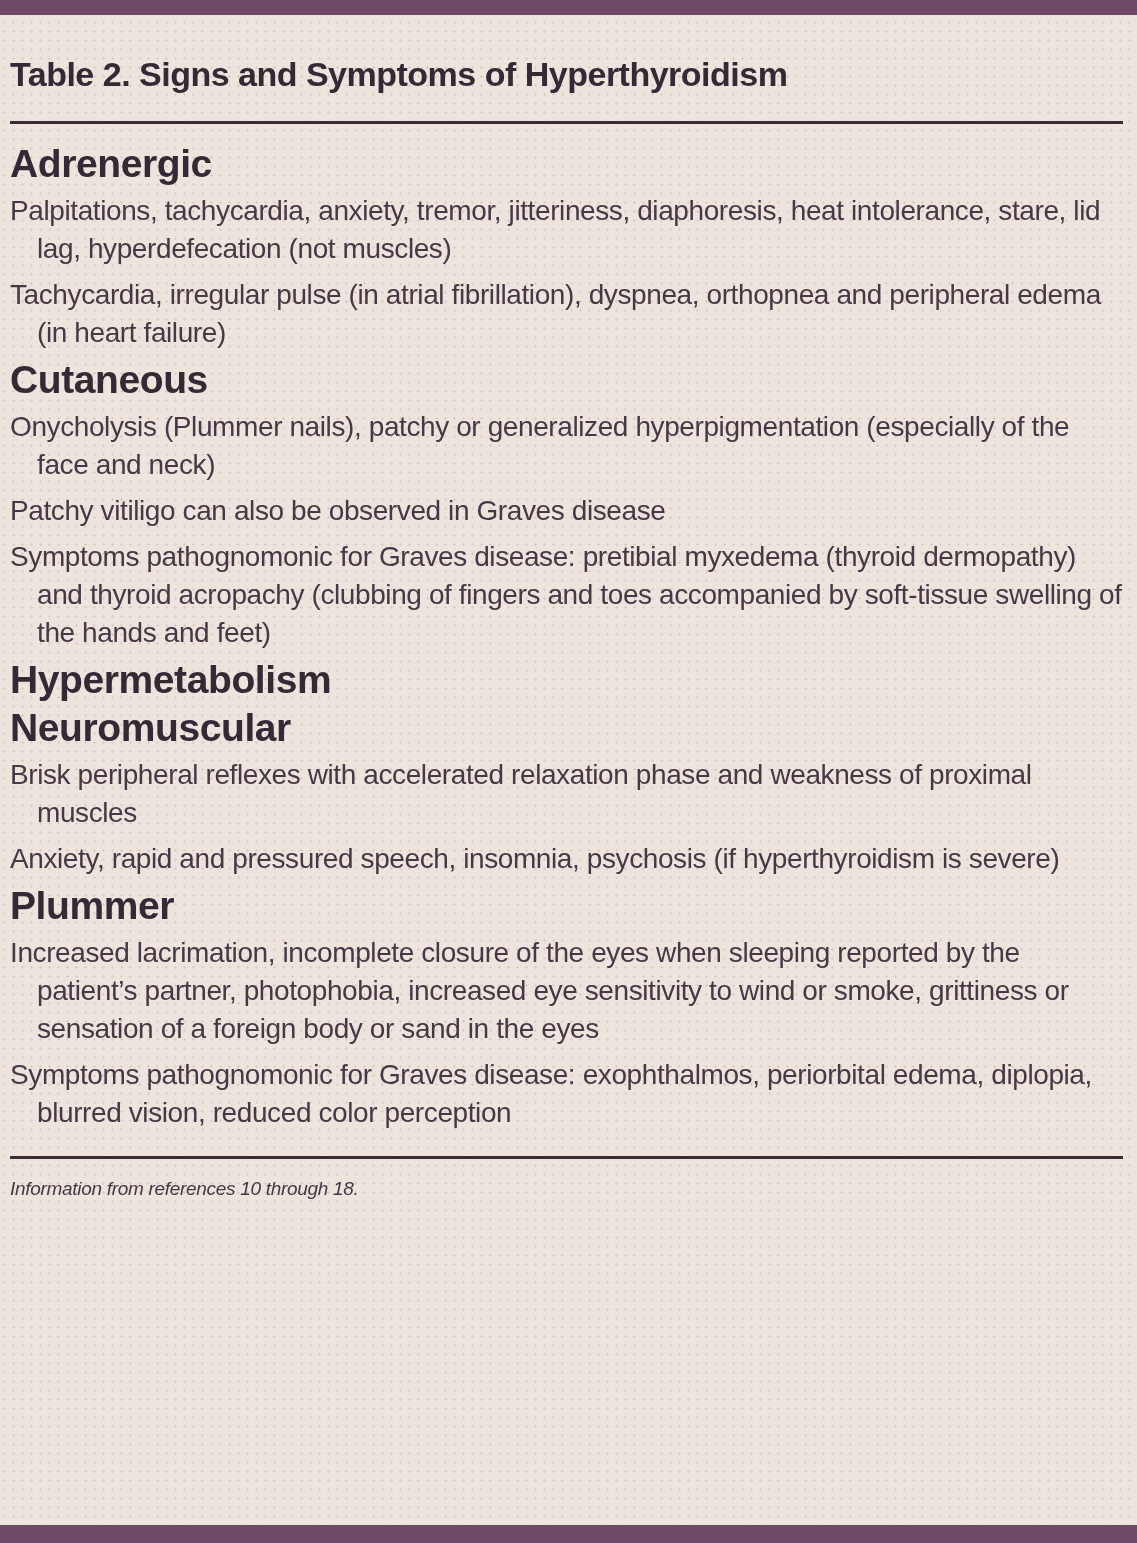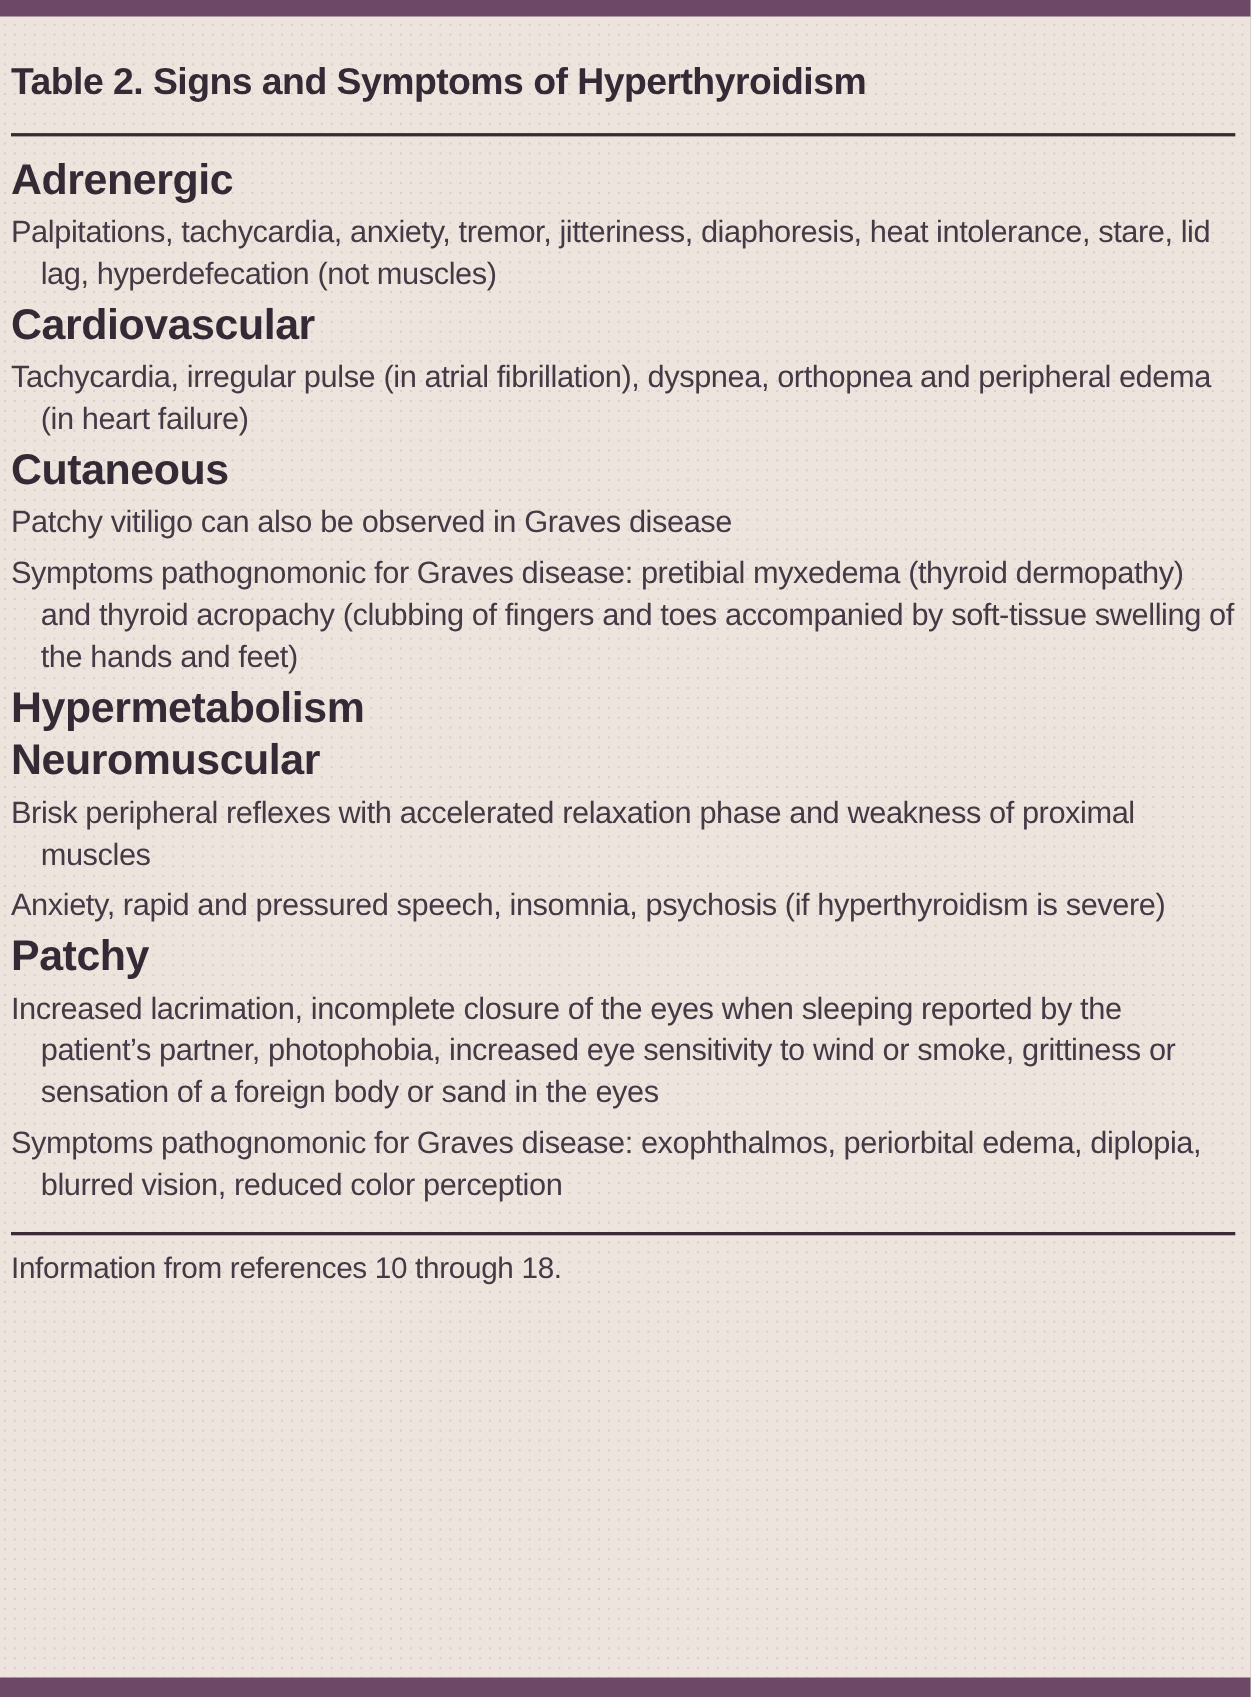--- a/index.html
+++ b/index.html
@@ -62,22 +62,23 @@
     margin: 8px 0;
     font-size: 28px;
     line-height: 38px;
     letter-spacing: -0.4px;
     color: var(--text, #463845);
     padding-left: 27px;
     text-indent: -27px;
   }
   p.footnote {
     margin: 10px 0 0 0;
-    font-size: 27px;
+    font-size: 19px;
     line-height: 36px;
+    font-style: italic;
     letter-spacing: -0.3px;
     color: var(--text, #463845);
   }
 </style>
 </head>
 <body>
 
 <div class="page">
   <div class="bar top"></div>
 
@@ -86,45 +87,45 @@
 
     <hr class="rule">
 
     <div class="sections" id="sections">
   <section>
     <h2>Adrenergic</h2>
   <p class="body-text">Palpitations, tachycardia, anxiety, tremor, jitteriness, diaphoresis, heat intolerance, stare, lid lag, hyperdefecation (not muscles)</p>
         </section>
 
   <section>
-    <h2>Cardiovascular</h2>
   <p class="body-text">Tachycardia, irregular pulse (in atrial fibrillation), dyspnea, orthopnea and peripheral edema (in heart failure)</p>
         </section>
 
   <section>
     <h2>Cutaneous</h2>
+  <p class="body-text">Onycholysis (Plummer nails), patchy or generalized hyperpigmentation (especially of the face and neck)</p>
           <p class="body-text">Patchy vitiligo can also be observed in Graves disease</p>
           <p class="body-text">Symptoms pathognomonic for Graves disease: pretibial myxedema (thyroid dermopathy) and thyroid acropachy (clubbing of fingers and toes accompanied by soft-tissue swelling of the hands and feet)</p>
         </section>
 
   <section>
     <h2>Hypermetabolism</h2>
         </section>
 
   <section>
     <h2>Neuromuscular</h2>
   <p class="body-text">Brisk peripheral reflexes with accelerated relaxation phase and weakness of proximal muscles</p>
         </section>
 
   <section>
   <p class="body-text">Anxiety, rapid and pressured speech, insomnia, psychosis (if hyperthyroidism is severe)</p>
         </section>
 
   <section>
-    <h2>Patchy</h2>
+    <h2>Plummer</h2>
   <p class="body-text">Increased lacrimation, incomplete closure of the eyes when sleeping reported by the patient’s partner, photophobia, increased eye sensitivity to wind or smoke, grittiness or sensation of a foreign body or sand in the eyes</p>
           <p class="body-text">Symptoms pathognomonic for Graves disease: exophthalmos, periorbital edema, diplopia, blurred vision, reduced color perception</p>
         </section>
 </div>
 
     <hr class="rule footrule">
 
     <p class="footnote">Information from references 10 through 18.</p>
   </div>
 

